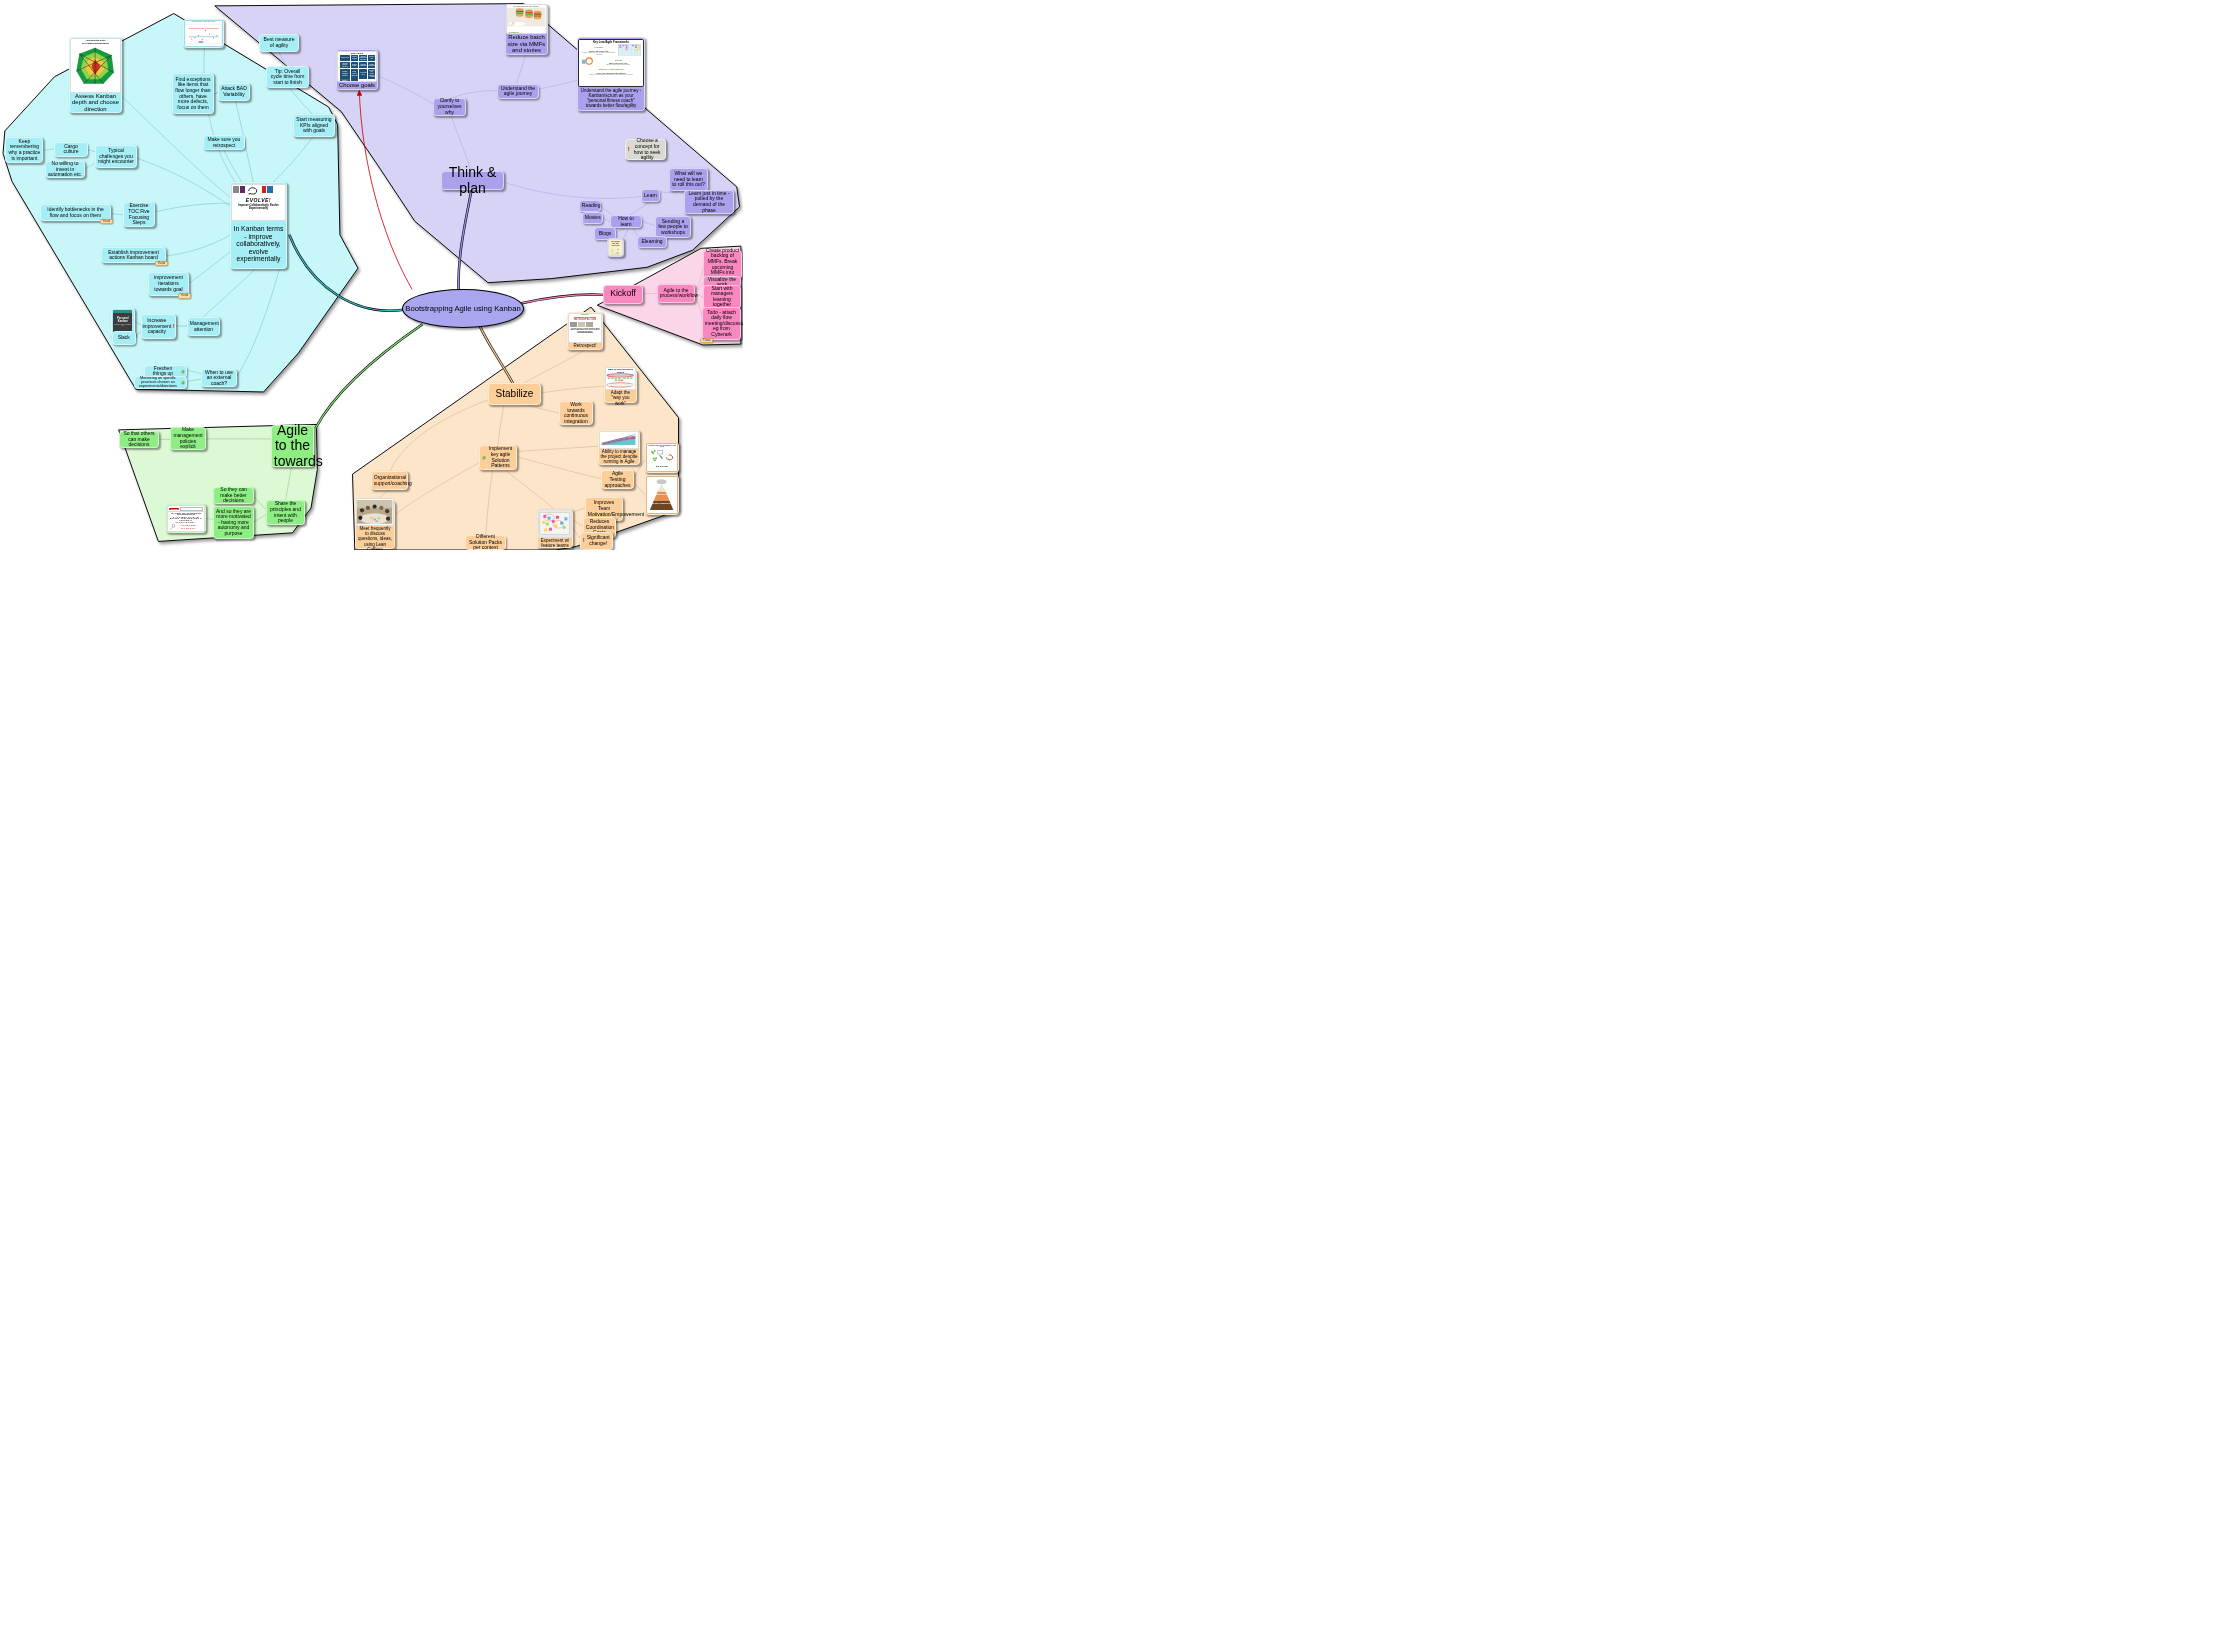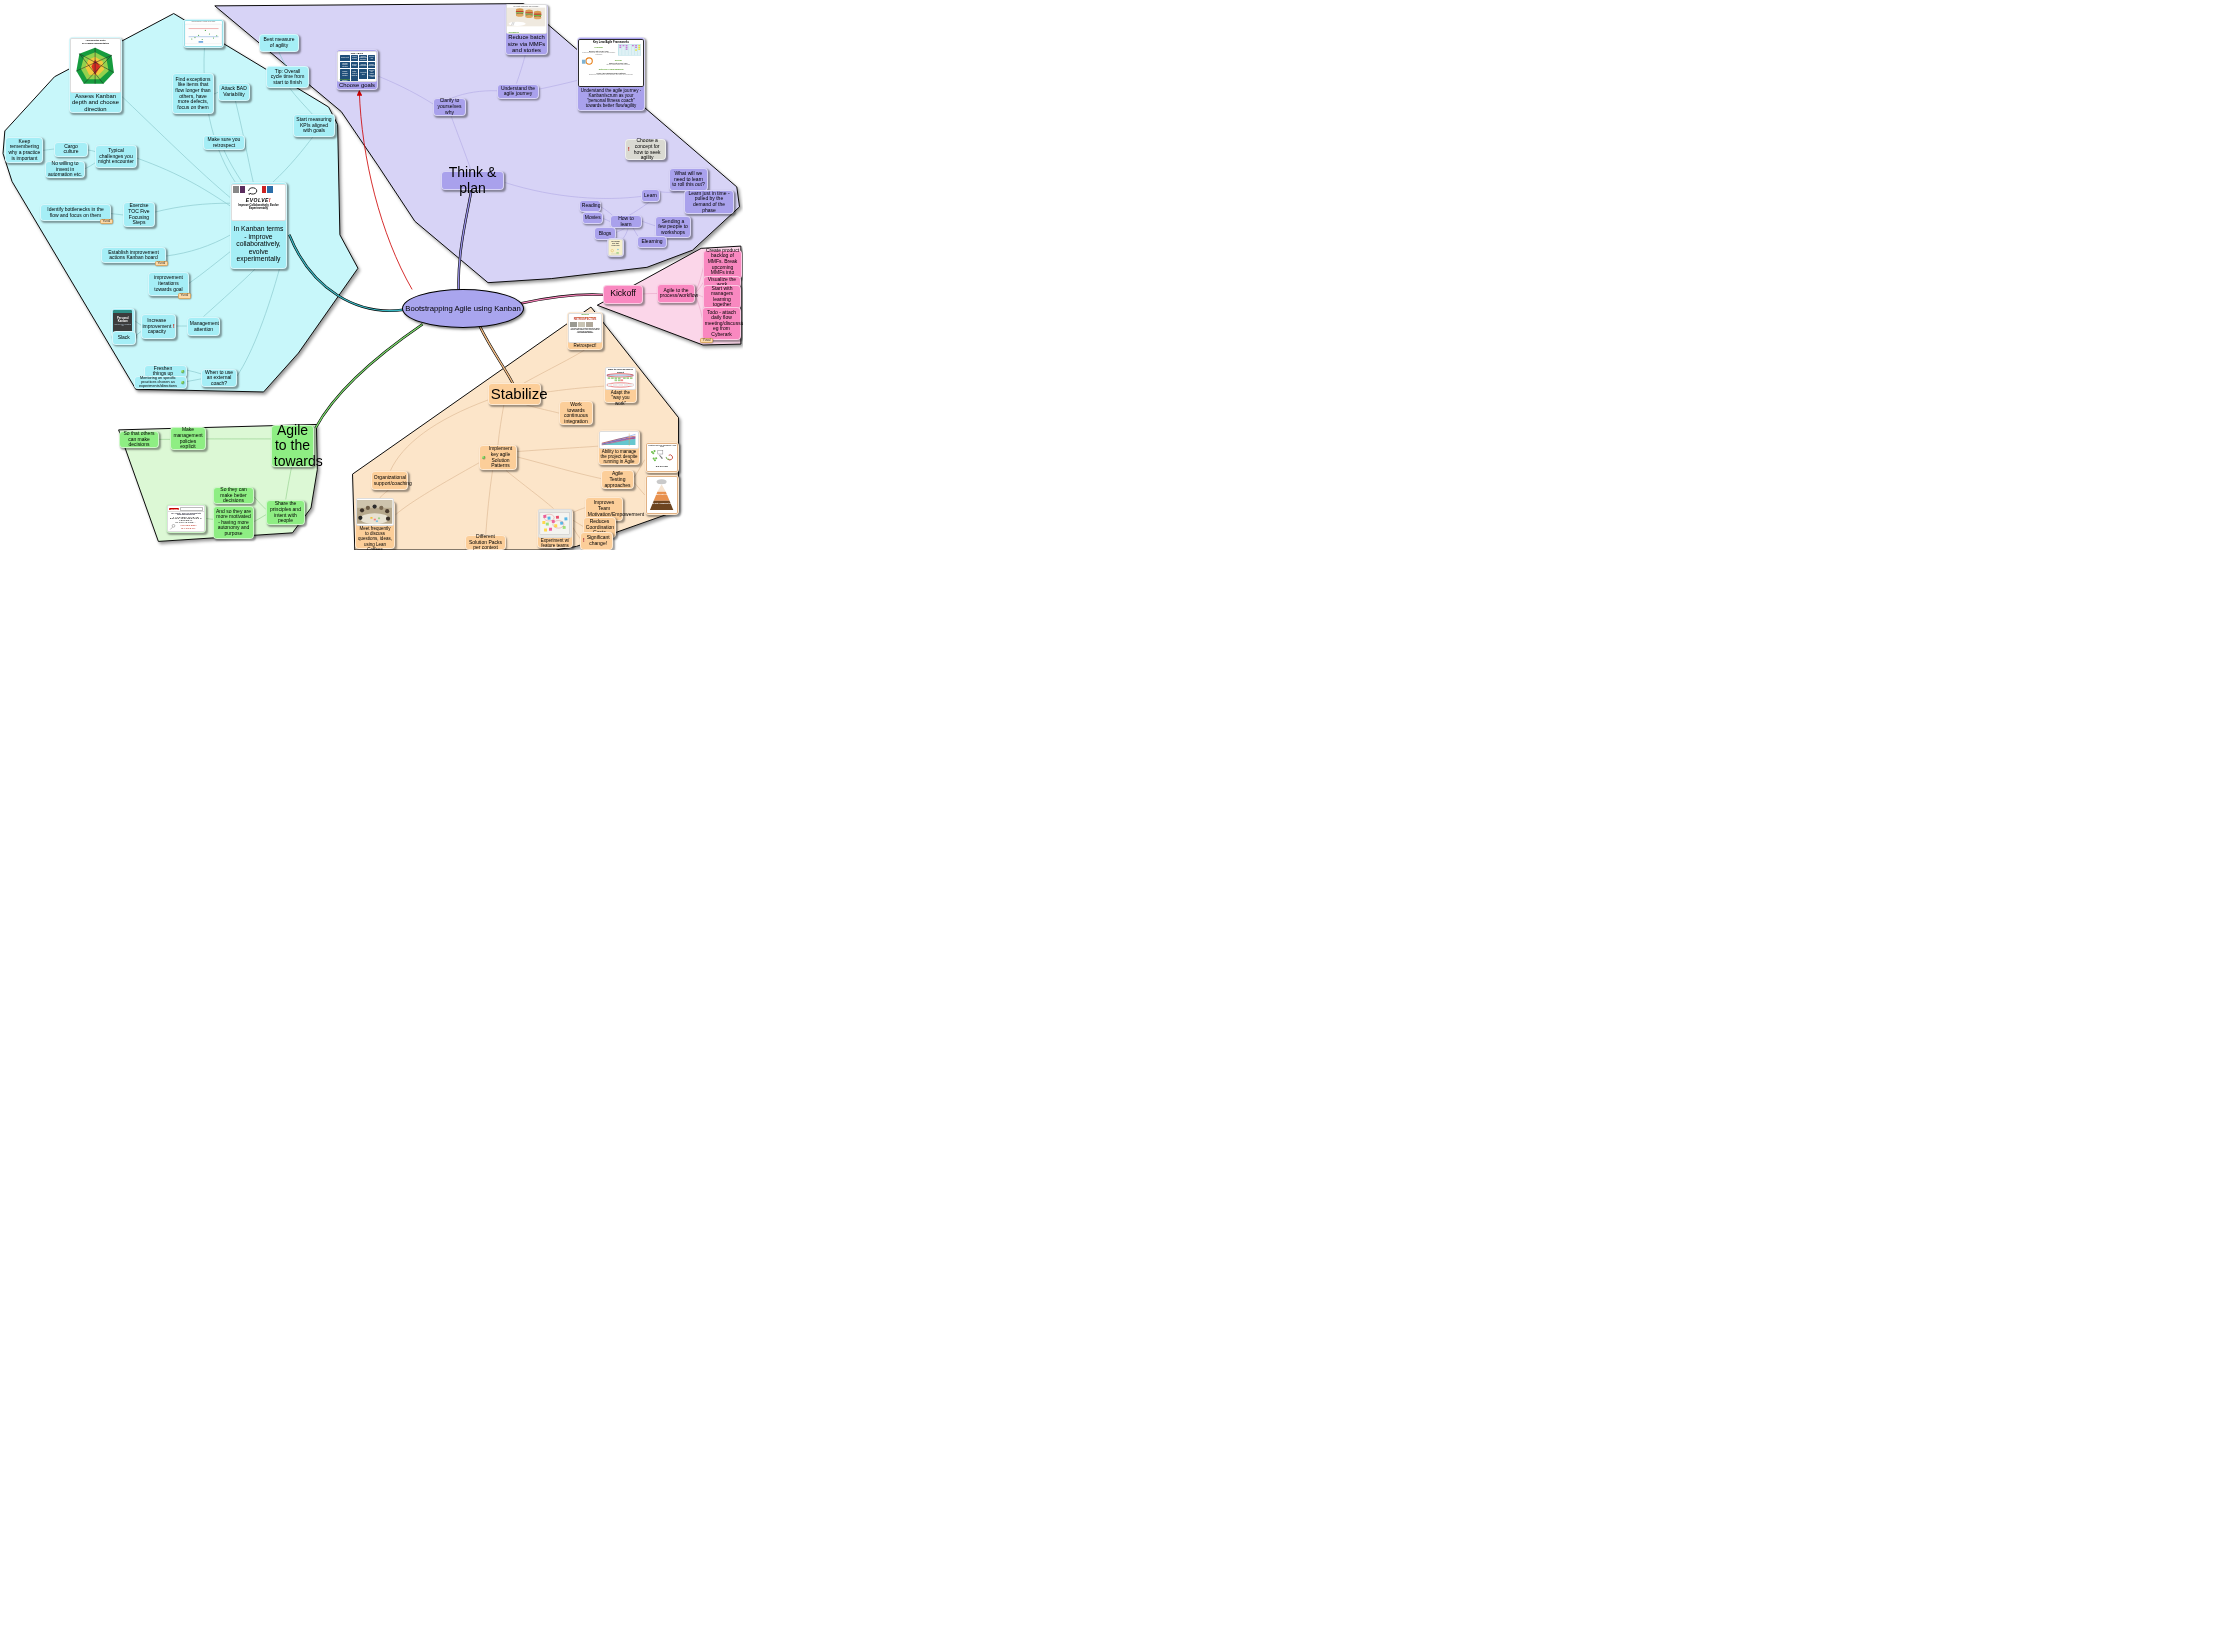--- a/index.html
+++ b/index.html
@@ -6,21 +6,21 @@
   #canvas{position:relative;width:743px;height:550px;background:#fff;overflow:hidden;
           font-family:"Liberation Sans",sans-serif;}
   #art{position:absolute;left:0;top:0;}
   .node{position:absolute;box-sizing:border-box;border-radius:4.1px;display:flex;flex-direction:column;
         align-items:center;justify-content:center;text-align:center;padding:1.4px 1.8px;
         font-size:5px;line-height:1.12;color:#000;box-shadow:1.1px 1.6px 1.8px rgba(0,0,0,.38);
         border:0.5px solid rgba(255,255,255,.55);}
   .nc{background:#a5eef6;} .np{background:#a9a1ec;} .nk{background:#f988c0;}
   .no{background:#fcce99;} .ng{background:#8eee83;} .ngrey{background:#dadad2;}
   .f9{font-size:3.8px;} .f10{font-size:4.5px;} .f13{font-size:5.9px;} .f15{font-size:6.8px;}
-  .f19{font-size:8.6px;justify-content:center;} .f20{font-size:14px;} .f22{font-size:15px;} .f17{font-size:7.7px;}
+  .f19{font-size:8.6px;justify-content:center;} .f20{font-size:14px;} .f22{font-size:10px;} .f17{font-size:7.7px;}
   .card{padding:1.4px;}
   .imgbox{background:#fff;border-radius:1.8px;width:100%;overflow:hidden;position:relative;
           flex:0 0 auto;border:0.5px solid #ddd;}
   .cap{width:100%;flex:1 1 auto;display:flex;align-items:center;justify-content:center;}
   .lbl{width:100%;}
   .tag{position:absolute;font-size:3.2px;background:#fbd9a8;border:0.5px solid #d9a963;border-radius:1.4px;
        padding:0 1.4px;color:#333;box-shadow:0.5px 0.5px 0.9px rgba(0,0,0,.3);}
   .tag.br{right:-2.7px;bottom:-4.1px;} .tag.bl{left:-2.7px;bottom:-4.1px;}
   .excl{color:#b03026;font-weight:bold;font-size:5.9px;text-shadow:0.2px 0.2px 0 #f4c2be;flex:0 0 auto;}
   .leaf{width:3.6px;height:3.6px;border-radius:60% 10% 60% 60%;flex:0 0 auto;

